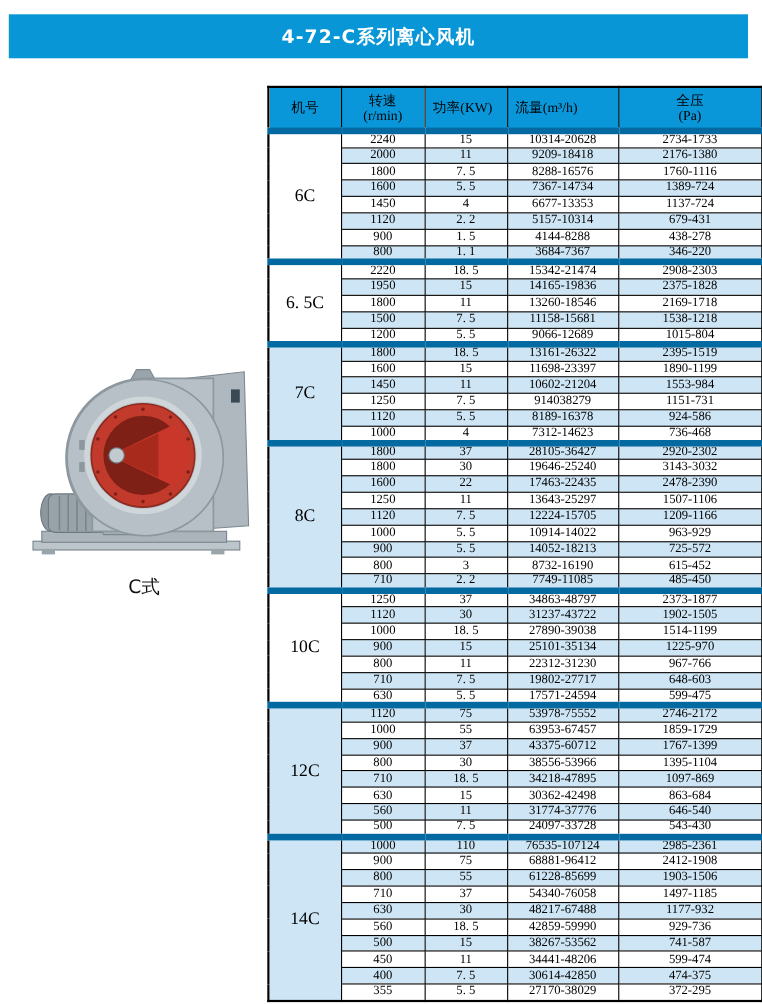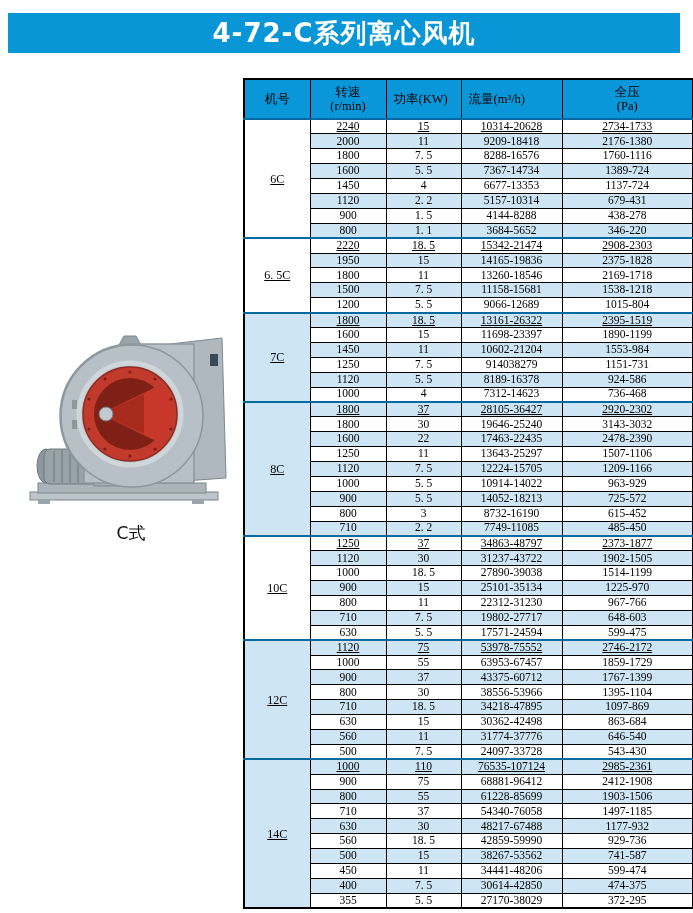--- a/index.html
+++ b/index.html
@@ -4,42 +4,42 @@
 <style>
   * { margin: 0; padding: 0; box-sizing: border-box; }
   html, body { width: 693px; height: 913px; background: #ffffff; overflow: hidden;
     font-family: "Liberation Serif", "DejaVu Serif", serif; }
   .page { position: relative; width: 693px; height: 913px; background: #fff; }
 
   
   .banner { position: absolute; left: 8px; top: 13px; width: 672px; height: 40px;
     background: #0996d6; display: flex; align-items: center; justify-content: center; }
   .banner .title { color: #ffffff; font-family: "DejaVu Sans", "Liberation Sans", sans-serif;
-    font-weight: bold; font-size: 26px; letter-spacing: 1px; }
+    font-weight: bold; font-size: 17px; letter-spacing: 1px; }
 
   
   .fan-figure { position: absolute; left: 24px; top: 328px; width: 214px; }
   .fan-figure svg { display: block; }
   .fan-caption { text-align: center; margin-top: 16px; font-size: 17px; color: #111;
     font-family: "DejaVu Sans", sans-serif; }
 
   
   .spec-table { position: absolute; left: 243px; top: 78px; width: 449px;
     border-collapse: collapse; table-layout: fixed; }
   .spec-table td, .spec-table th { border: 1px solid #000; text-align: center;
     vertical-align: middle; color: #000; overflow: hidden; white-space: nowrap; }
   .spec-table { border: 2px solid #000; }
   .spec-table thead th { background: #0a97d9; height: 40px; font-weight: normal;
     font-size: 12.5px; line-height: 1.15; }
   .spec-table thead th .unit-row { display: flex; 
     padding: 0 7px; }
   .spec-table tbody td { height: 14.9px; font-size: 11.5px; line-height: 1; }
   .spec-table tbody tr.alt td { background: #cde5f4; }
-  .spec-table tbody td.model-cell { background: #ffffff; font-size: 12px; margin-top: 18px; }
-  .spec-table tbody tr.group-start td { border-top: 2px solid #0369a1; text-decoration: underline; }
+  .spec-table tbody td.model-cell { background: #ffffff; font-size: 16px; margin-top: 18px; }
+  .spec-table tbody tr.group-start td { border-top: 6px solid #0369a1; }
 </style>
 </head>
 <body>
 
 <div class="page">
 
   <div class="banner">
     <span class="title">4-72-C系列离心风机</span>
   </div>
 
@@ -165,21 +165,21 @@
         </tr>
         <tr class="">
           <td>900</td>
           <td>1. 5</td>
           <td>4144-8288</td>
           <td>438-278</td>
         </tr>
         <tr class="alt">
           <td>800</td>
           <td>1. 1</td>
-          <td>3684-5652</td>
+          <td>3684-7367</td>
           <td>346-220</td>
         </tr>
         <tr class=" group-start">
           <td rowspan="5" class="model-cell">6. 5C</td>
           <td>2220</td>
           <td>18. 5</td>
           <td>15342-21474</td>
           <td>2908-2303</td>
         </tr>
         <tr class="alt">

